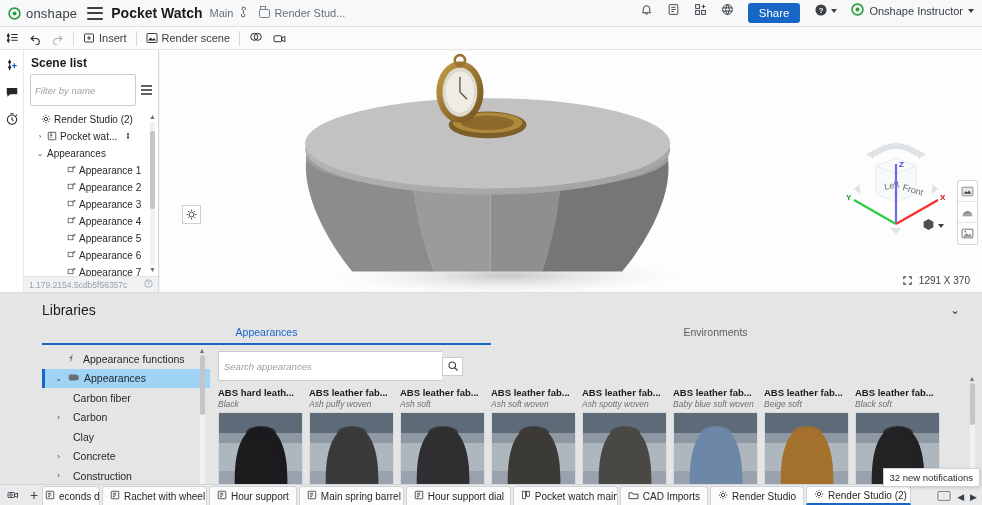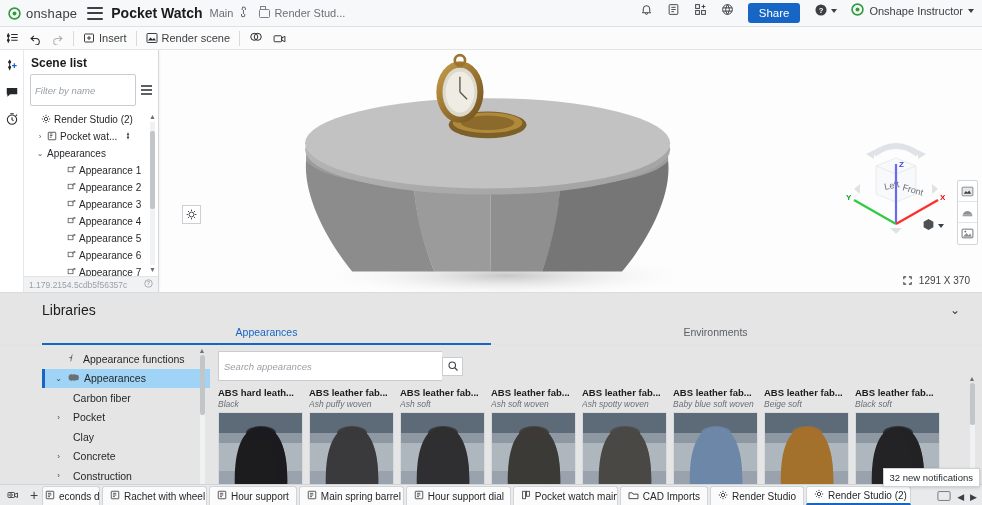--- a/index.html
+++ b/index.html
@@ -591,21 +591,21 @@
               <span>Appearances</span>
             </div>
             <div class="ltn">
               <span class="chev blank">›</span>
               <span style="width:0"></span>
               <span>Carbon fiber</span>
             </div>
             <div class="ltn">
               <span class="chev">›</span>
               <span style="width:0"></span>
-              <span>Pocket</span>
+              <span>Carbon</span>
             </div>
             <div class="ltn">
               <span class="chev blank">›</span>
               <span style="width:0"></span>
               <span>Clay</span>
             </div>
             <div class="ltn">
               <span class="chev">›</span>
               <span style="width:0"></span>
               <span>Concrete</span>

